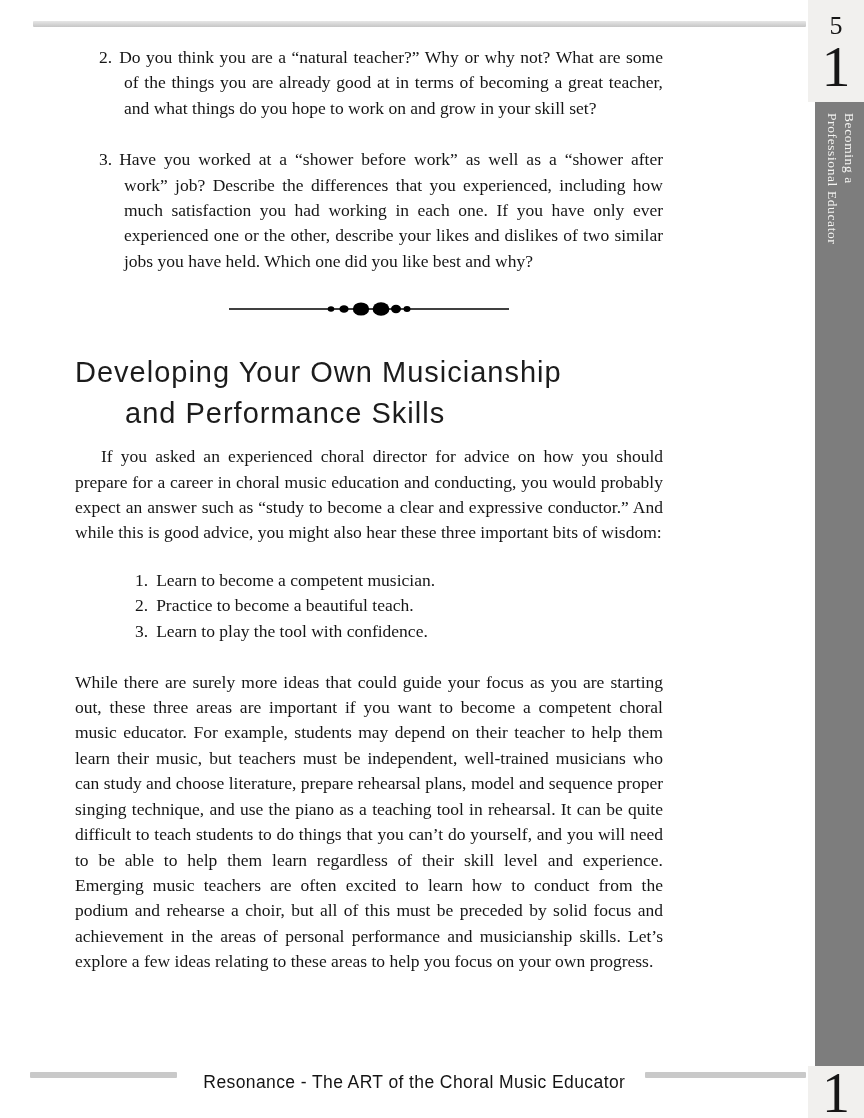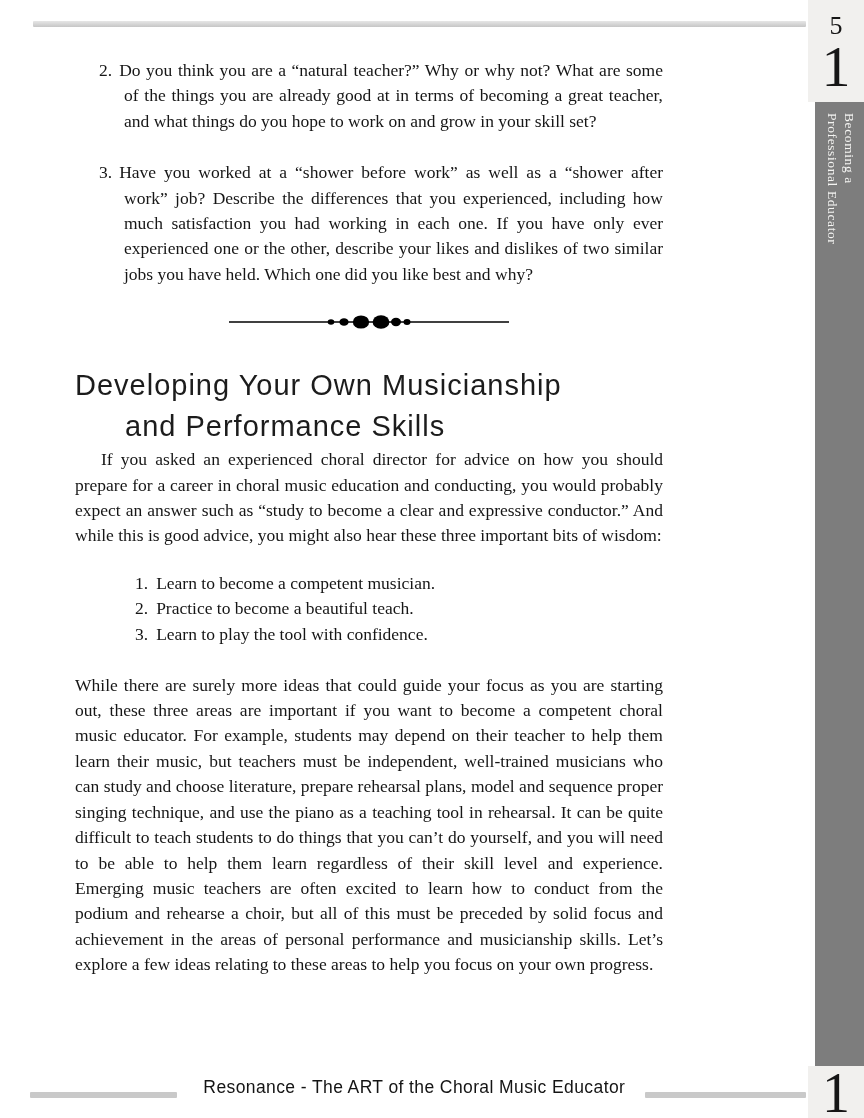--- a/index.html
+++ b/index.html
@@ -51,21 +51,21 @@
   .panel-bottom{
     position:absolute;left:808px;top:1066px;width:56px;height:52px;
     background:var(--panel-light);
     text-align:center;
   }
   .panel-bottom .chapnum{font-size:56px;line-height:46px;margin-top:4px;}
   
   .column{
     position:absolute;left:75px;top:0;width:588px;
   }
-  .questions{padding-top:58px;}
+  .questions{padding-top:45px;}
   .q-item{
     font-size:17.5px;line-height:25.4px;
     text-align:justify;
     padding-left:49px;text-indent:-25px;
     margin-bottom:26px;
   }
   .q-num{margin-right:7px;}
   .ornament{
     margin:20px auto 0 auto;width:280px;height:18px;display:block;
   }
@@ -75,37 +75,37 @@
     font-weight:300;
     font-size:29px;line-height:41px;
     letter-spacing:1px;
     color:#1c1c1c;
   }
   .heading-l2{margin-left:50px;}
   .intro{
     font-size:17.5px;line-height:25.4px;
     text-align:justify;
     text-indent:26px;
-    margin-top:0;
+    margin-top:10px;
   }
   .wisdom{
     margin:22px 0 0 60px;
     font-size:17.5px;line-height:25.6px;
     list-style:none;
   }
   .w-num{margin-right:8px;}
   .bodytext{
     font-size:17.5px;line-height:25.4px;
     text-align:justify;
     margin-top:25px;
   }
   
   .footer{
     position:absolute;left:30px;top:1072px;width:776px;height:26px;
-    display:flex;align-items:flex-end;justify-content:center;
+    display:flex;align-items:flex-start;justify-content:center;
   }
   .footer-bar{height:6px;background:var(--rule-gray);border-radius:1px;}
   .footer-bar.left{width:154px;margin-right:26px;}
   .footer-bar.right{width:168px;margin-left:20px;}
   .footer-title{
     font-family:"Liberation Sans", sans-serif;
     font-weight:300;
     font-size:17.5px;letter-spacing:0.4px;
     color:#141414;white-space:nowrap;
   }

